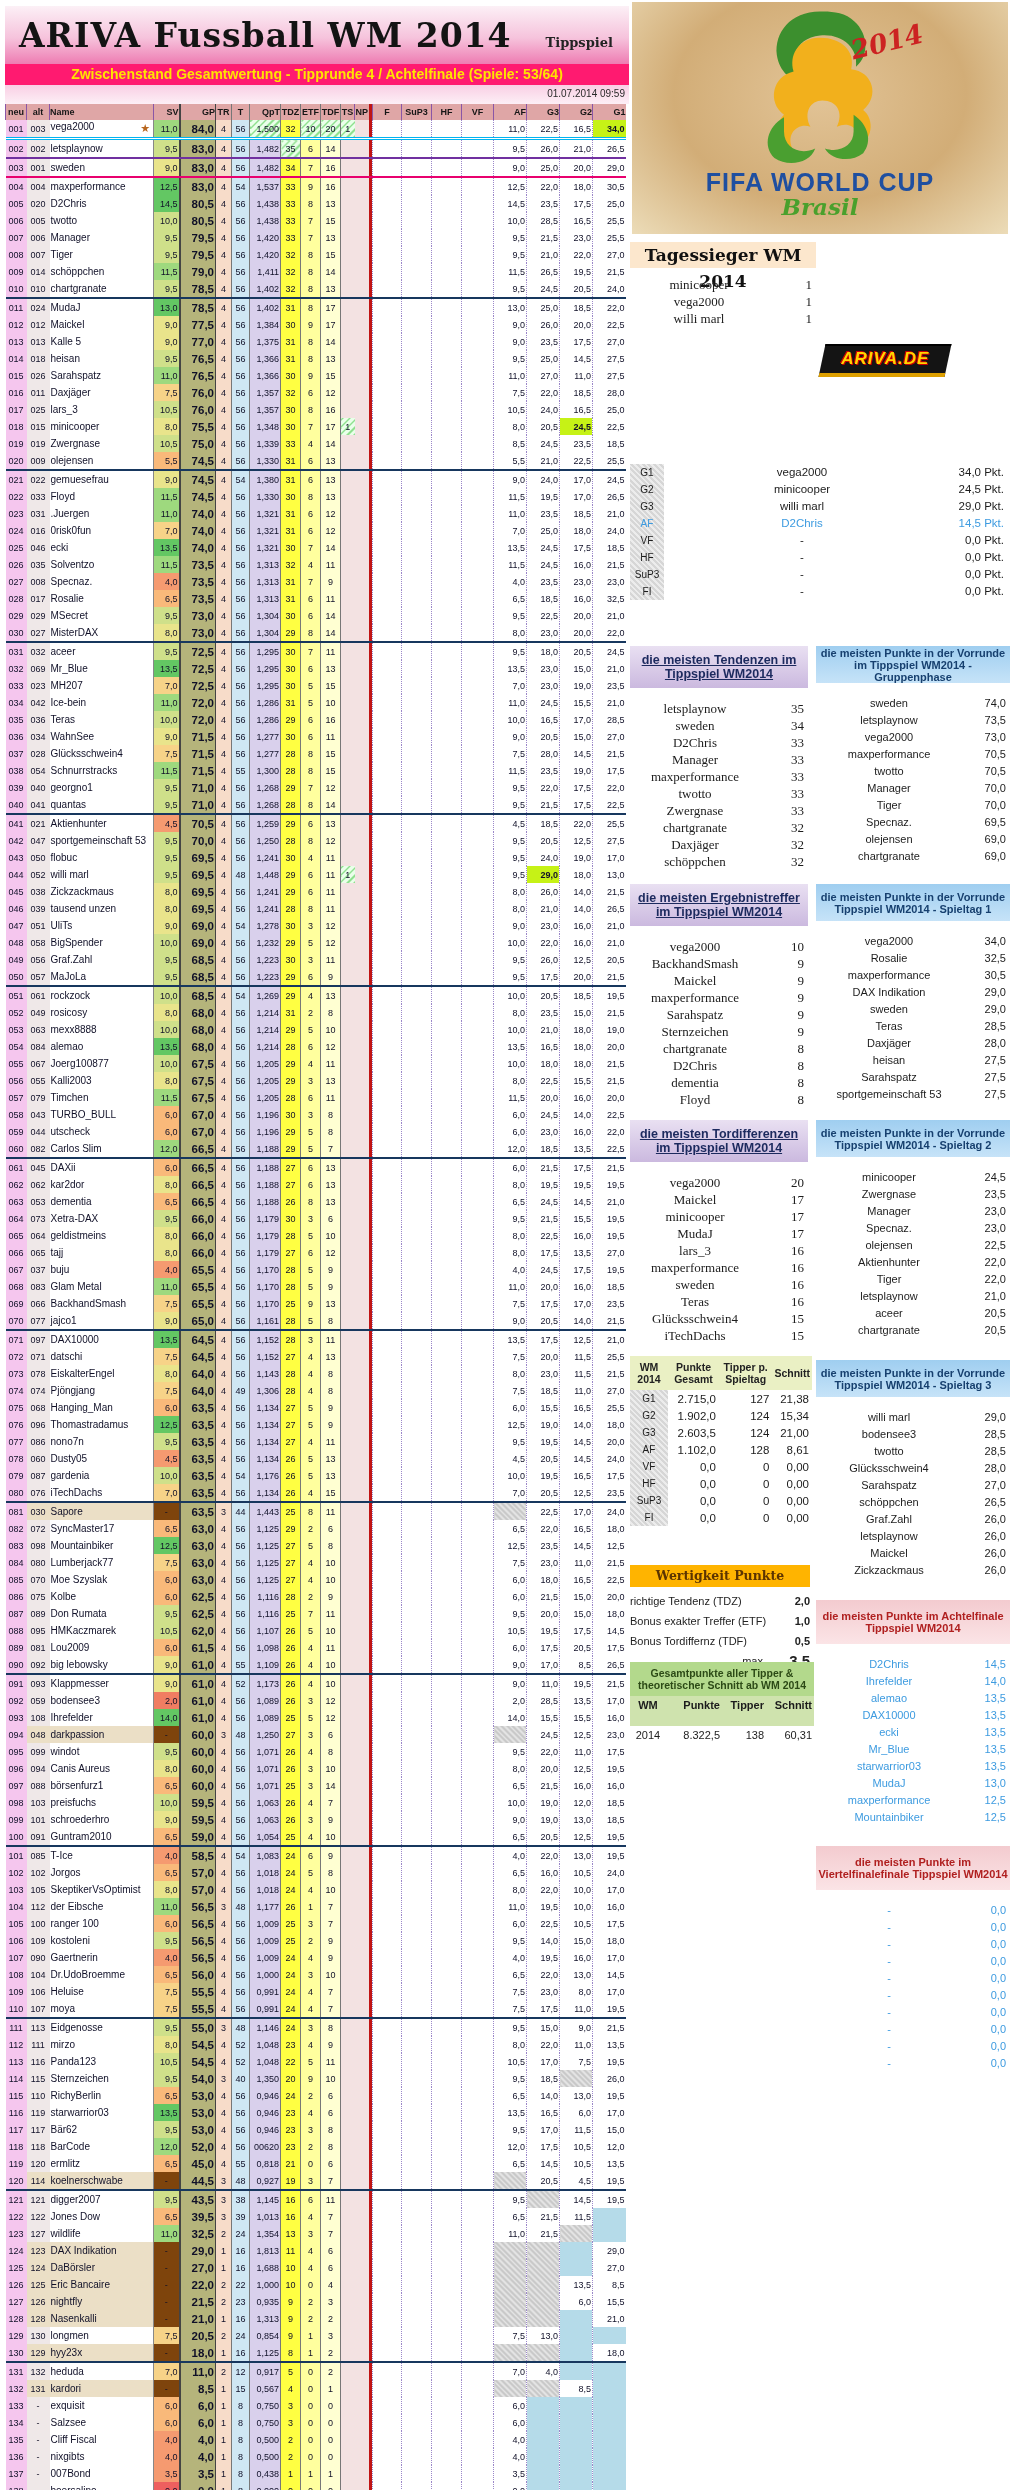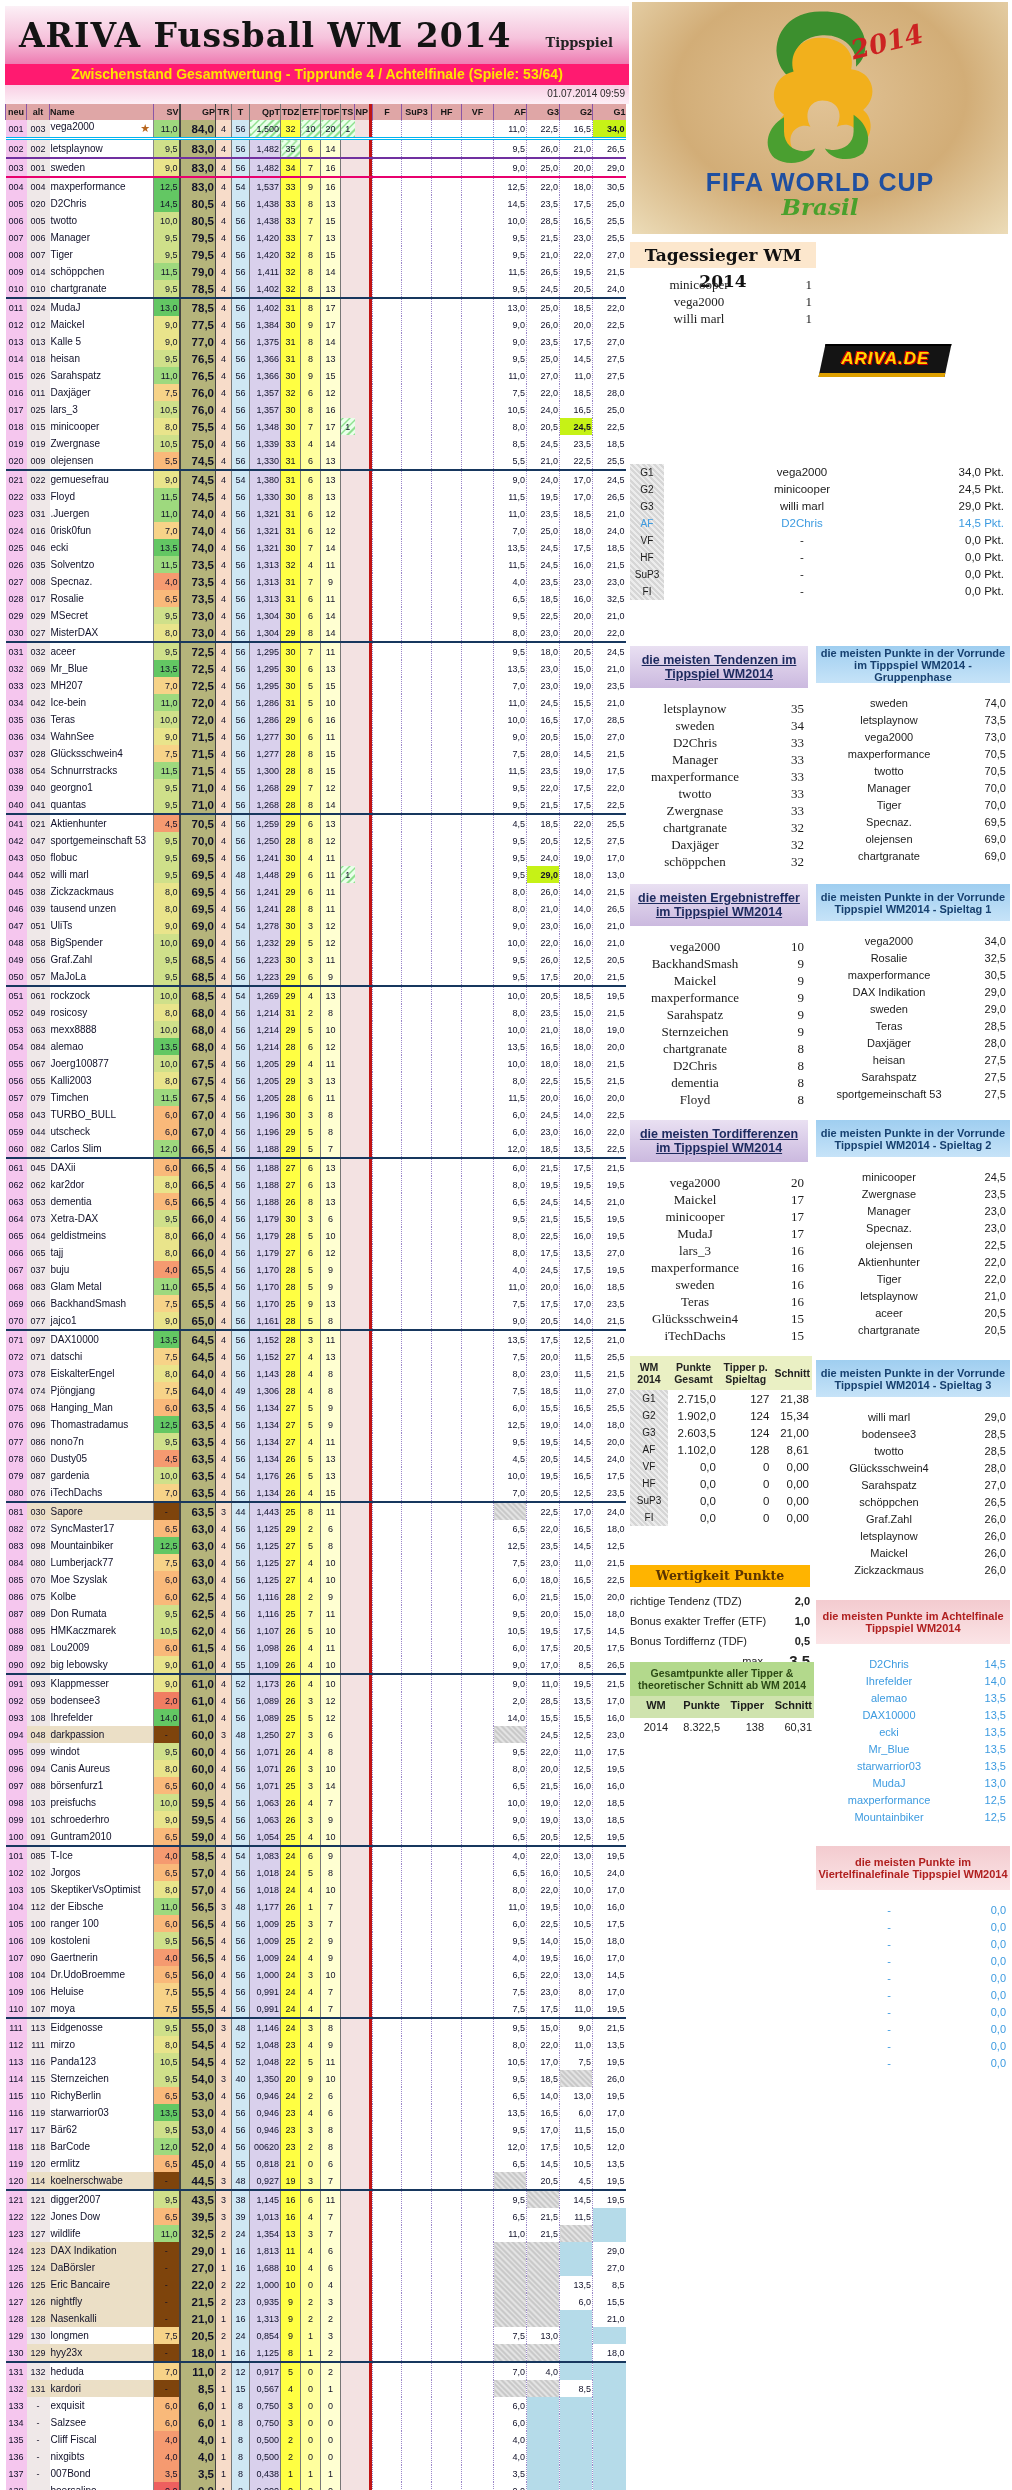--- a/index.html
+++ b/index.html
@@ -80,21 +80,21 @@
   .wm-num{text-align:right;}
   .wertig{position:absolute;left:0;top:1565px;width:180px;}
   .wertig .box-hdr{background:#ffb400;font-family:"DejaVu Serif",serif;font-size:12.5px;height:22px;line-height:22px;color:#5c3400;}
   .wt-row{display:flex;height:20px;line-height:20px;font-size:11px;color:#222;}
   .wt-lab{flex:1;text-align:left;}
   .wt-val{width:34px;text-align:right;font-weight:bold;}
   .wt-max .wt-val{font-size:15px;}
   .wt-max .wt-lab{text-align:right;padding-right:10px;}
   .gesamt{position:absolute;left:0;top:1662px;width:184px;}
   .gesamt .box-hdr{background:#b3d98c;color:#2c4a16;font-size:10.5px;height:34px;display:flex;align-items:center;justify-content:center;padding:0 4px;box-sizing:border-box;}
-  .gs-head,.gs-row{display:flex;font-size:11px;height:22px;line-height:18px;color:#1c1c1c;padding-left:8px;}
+  .gs-head,.gs-row{display:flex;font-size:11px;height:30px;line-height:18px;color:#1c1c1c;}
   .gs-head{font-weight:bold;background:#cfe3ae;}
   .gs-c1{width:36px;text-align:center;} .gs-c2{flex:1;text-align:right;} .gs-c3{width:44px;text-align:right;} .gs-c4{width:48px;text-align:right;padding-right:2px;}
 </style>
 </head>
 <body>
 
 <div class="page">
   <div class="left">
     <div class="title-bar">
       <span class="title-main">ARIVA Fussball WM 2014</span>

